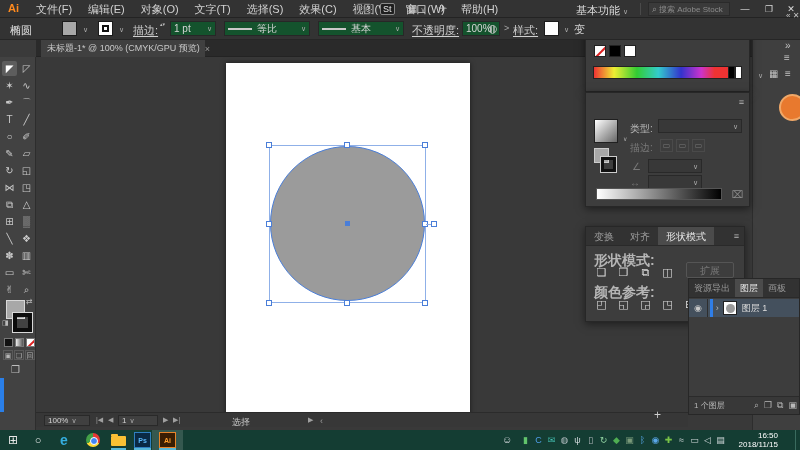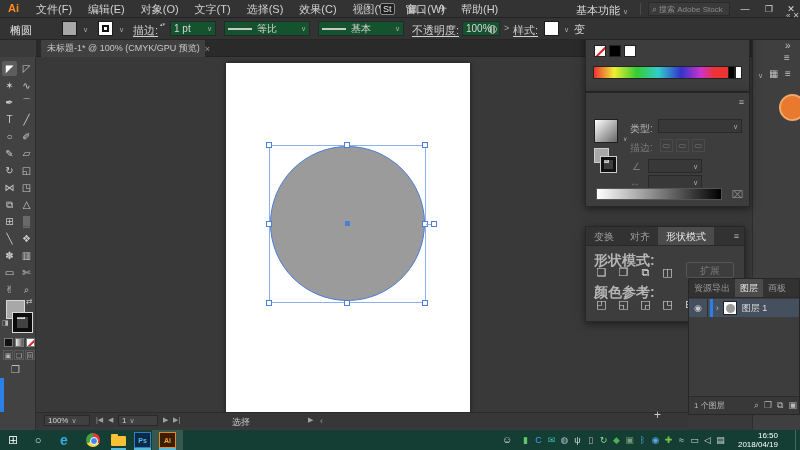--- a/index.html
+++ b/index.html
@@ -451,18 +451,18 @@
         <span class="tray-ic" style="color: rgb(88, 168, 234);">ᛒ</span>
         <span class="tray-ic" style="color: rgb(90, 167, 232);">◉</span>
         <span class="tray-ic" style="color: rgb(121, 196, 71);">✚</span>
         <span class="tray-ic" style="color: rgb(207, 214, 217);">≈</span>
         <span class="tray-ic" style="color: rgb(207, 214, 217);">▭</span>
         <span class="tray-ic" style="color: rgb(207, 214, 217);">◁</span>
         <span class="tray-ic" style="color: rgb(207, 214, 217);">▤</span>
       </div>
     <div class="clock">
       <div>16:50</div>
-      <div>2018/04/19</div>
+      <div>2018/11/15</div>
     </div>
   </div>
   <div class="showdesk"></div>
 
 </div>
 
 </body></html>

